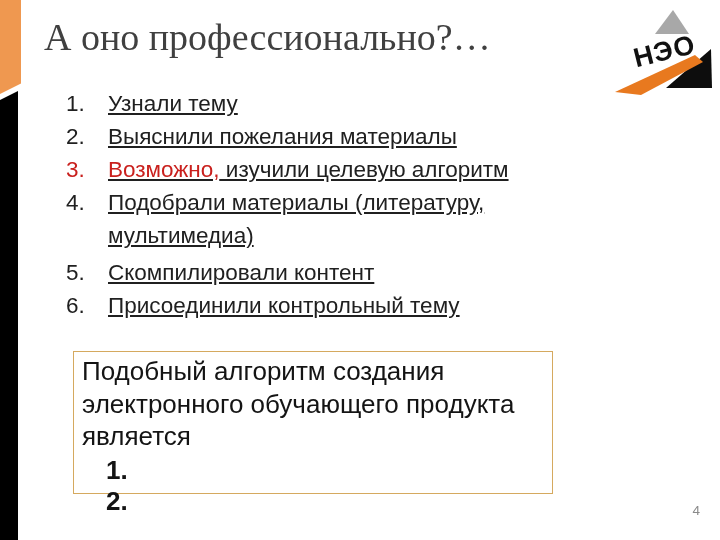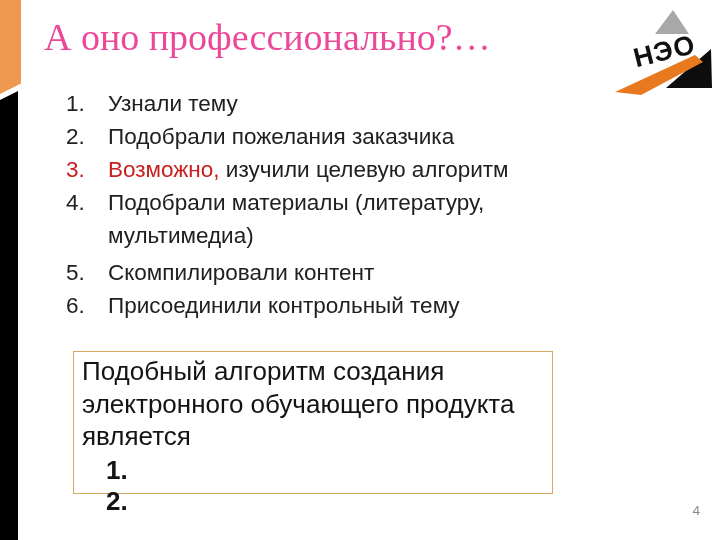--- a/index.html
+++ b/index.html
@@ -26,38 +26,38 @@
     background: #000000;
     clip-path: polygon(0 9px, 100% 0, 100% 100%, 0 100%);
   }
 
   
   .slide-title {
     position: absolute; left: 44px; top: 14px;
     font-family: "Liberation Serif", serif;
     font-size: 38px; line-height: 46px;
     font-weight: 400;
-    color: #ec4899;
+    color: #404040;
     white-space: nowrap;
   }
 
   
   .logo { position: absolute; left: 597px; top: 2px; width: 118px; height: 100px; }
 
   
   .checklist {
     position: absolute; left: 66px; top: 87px;
     width: 520px;
     font-size: 22.5px; line-height: 33px;
     color: #202020;
   }
   .chk-row { display: flex; align-items: flex-start; }
   .chk-row.spaced { margin-top: 4px; }
   .chk-num { width: 42px; flex-shrink: 0; }
-  .chk-text { width: 470px; }
+  .chk-text { width: 470px; text-decoration: underline; }
   .red-item .chk-num, .red-part { color: #c9201d; }
 
   
   .question-box {
     position: absolute; left: 73px; top: 351px;
     width: 480px; height: 143px;
     border: 1.5px solid #d5a95f;
     background: #ffffff;
     padding: 3px 8px;
     color: #141414;
@@ -89,21 +89,21 @@
   <text x="36" y="60" transform="rotate(-14 60 50)" font-family="Liberation Sans, sans-serif" font-size="27" font-weight="bold" fill="#111111" letter-spacing="1">НЭО</text>
 </svg>
 
 <div class="checklist">
   <div class="chk-row">
     <span class="chk-num">1.</span>
     <span class="chk-text"><span class="red-part"></span><span>Узнали тему</span></span>
   </div>
   <div class="chk-row">
     <span class="chk-num">2.</span>
-    <span class="chk-text"><span class="red-part"></span><span>Подобрали пожелания заказчика</span></span>
+    <span class="chk-text"><span class="red-part"></span><span>Выяснили пожелания материалы</span></span>
   </div>
   <div class="chk-row red-item">
     <span class="chk-num">3.</span>
     <span class="chk-text"><span class="red-part">Возможно,</span><span> изучили целевую алгоритм</span></span>
   </div>
   <div class="chk-row">
     <span class="chk-num">4.</span>
     <span class="chk-text"><span class="red-part"></span><span>Подобрали материалы (литературу, мультимедиа)</span></span>
   </div>
   <div class="chk-row spaced">

